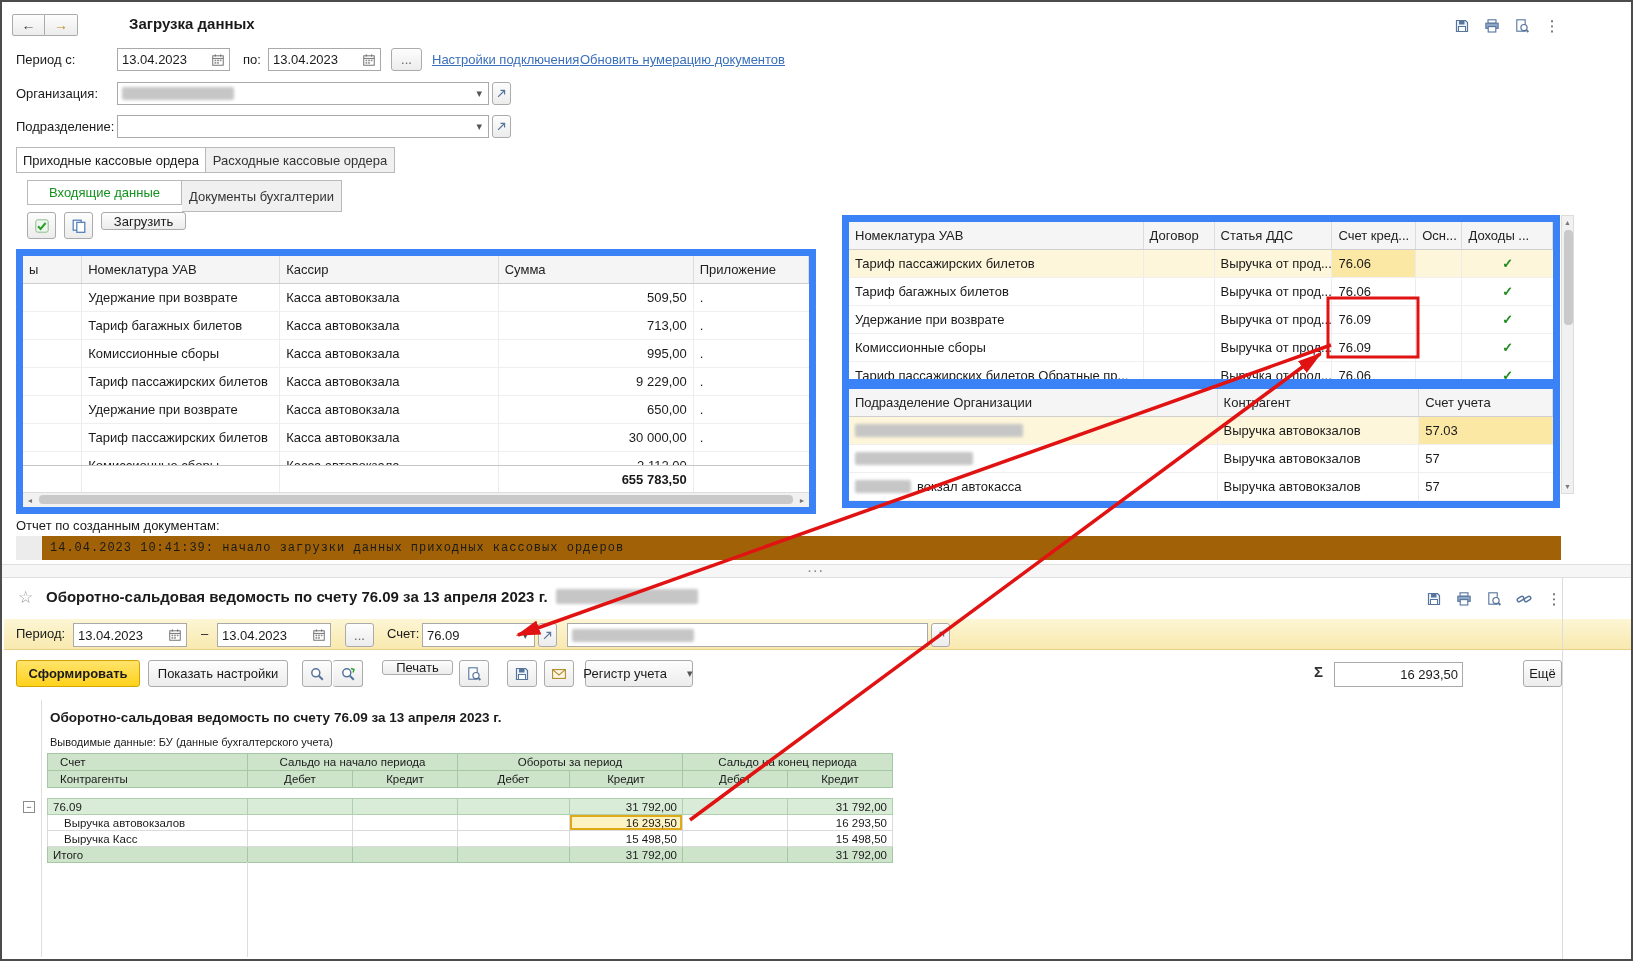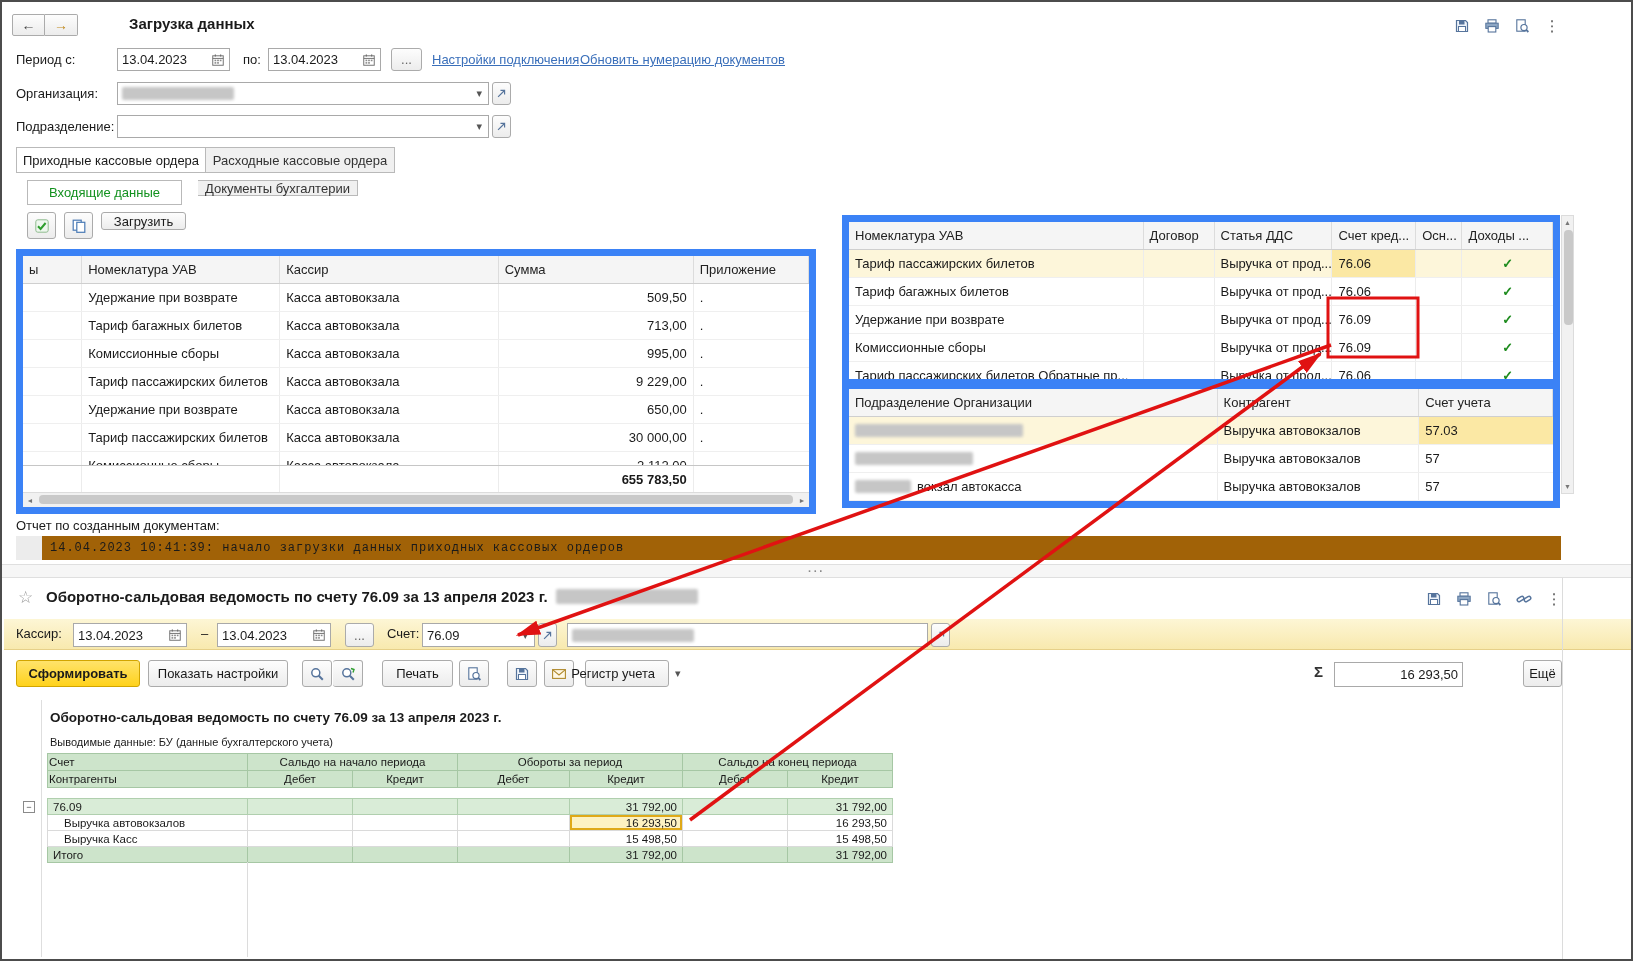--- a/index.html
+++ b/index.html
@@ -45,21 +45,21 @@
   .vthumb{position:absolute;left:2px;width:9px;background:#c9c9c9;border-radius:4px;cursor:grab}
   .blur{display:inline-block;height:13px;background:#c6c6c6;border-radius:2px;filter:blur(1.6px)}
   .log{background:#a16207;display:flex;align-items:center}
   .loggut{width:26px;height:100%;background:#ececec}
   .logtxt{font-family:"Liberation Mono",monospace;font-size:12px;letter-spacing:1px;padding-left:8px;white-space:nowrap}
   .split{background:#f6f6f6;border-top:1px solid #dfdfdf;border-bottom:1px solid #dfdfdf;display:flex;align-items:center;justify-content:center;color:#8a8a8a;font-weight:bold;letter-spacing:2px;font-size:11px;cursor:row-resize}
   .ybar{background:linear-gradient(#fdf6d5,#f8e9ae);border-bottom:1px solid #e6d089}
   .genbtn{background:linear-gradient(#ffe36b,#ffd21c);border:1px solid #d2a500;font-weight:bold}
   
   .gh{background:#cde4cb;border-right:1px solid #a6c7a4;border-bottom:1px solid #a6c7a4;display:flex;align-items:center;justify-content:center;font-size:11.5px;box-sizing:border-box;height:17px;overflow:hidden;white-space:nowrap}
-  .gh.lft{justify-content:flex-start;padding-left:1px}
+  .gh.lft{justify-content:flex-start;padding-left:12px}
   .rrow{display:flex;border-left:1px solid #dadada}
   .rrow.green{border-left:1px solid #b0cfae}
   .rrow.total{border-left:1px solid #a6c7a4}
   .rc{font-size:11.5px;height:16px;display:flex;align-items:center;border-right:1px solid #dadada;border-bottom:1px solid #dadada;box-sizing:border-box;padding:0 5px;overflow:hidden;white-space:nowrap;background:#fff}
   .green .rc{background:#d9ecd7;border-color:#b0cfae}
   .total .rc{background:#cde4cb;border-color:#a6c7a4;font-weight:normal}
   .rc.ind{padding-left:16px}
   .sel{background:#fdf2c2 !important;box-shadow:inset 0 0 0 2px #dfa918}
   .rp0{width:200px}.rp1{width:105px}.rp2{width:105px}.rp3{width:112px}.rp4{width:113px}.rp5{width:105px}.rp6{width:105px}
   .rpm1{width:210px}.rpm2{width:225px}.rpm3{width:210px}
@@ -177,21 +177,21 @@
   <div class="abs tab on" style="left:14px;top:145px;width:190px;height:26px">
       <span>Приходные кассовые ордера</span>
     </div>
   <div class="abs tab off" style="left:204px;top:145px;width:189px;height:26px;border-left:none">
       <span>Расходные кассовые ордера</span>
     </div>
 
   <div class="abs tab on subgreen" style="left:25px;top:178px;width:155px;height:25px">
       <span>Входящие данные</span>
     </div>
-  <div class="abs tab off" style="left:196px;top:178px;width:160px;height:16px;border-left:none">
+  <div class="abs tab off" style="left:180px;top:178px;width:160px;height:32px;border-left:none">
       <span>Документы бухгалтерии</span>
     </div>
 
   <div class="abs btn" style="left:25px;top:210px;width:29px;height:27px">
     <svg width="16" height="16" viewBox="0 0 16 16">
         <rect x="1.8" y="1.8" width="12.4" height="12.4" rx="2" fill="#eef7ee" stroke="#8fbb8f"></rect>
         <path d="M4 8.2l2.6 2.8 5-6" fill="none" stroke="#2e9e2e" stroke-width="2"></path>
       </svg>
   </div>
   <div class="abs btn" style="left:62px;top:210px;width:29px;height:27px">
@@ -416,21 +416,21 @@
           <rect x="1" y="6.2" width="7" height="3.6" rx="1.8" transform="rotate(-32 4.5 8)"></rect>
           <rect x="8" y="6.2" width="7" height="3.6" rx="1.8" transform="rotate(-32 11.5 8)"></rect>
         </g>
       </svg>
   </div>
   <div class="abs hicon" style="left:1539px;top:586px;font-size:15px;color:#555">
       <span>⋮</span>
     </div>
 
   <div class="abs ybar" style="left:2px;top:617px;width:1627px;height:31px"></div>
-  <div class="abs lbl" style="left:14px;top:624px">Кассир:</div>
+  <div class="abs lbl" style="left:14px;top:624px">Период:</div>
   <div class="abs input" style="left:71px;top:621px;width:114px;height:24px">
     <span class="grow">13.04.2023</span>
     <span style="display:flex">
         <svg width="14" height="14" viewBox="0 0 16 16">
           <rect x="2" y="3.2" width="12" height="10.8" fill="#fff" stroke="#707070" stroke-width="1.1"></rect>
           <line x1="2" y1="6.2" x2="14" y2="6.2" stroke="#707070" stroke-width="1.1"></line>
           <line x1="5" y1="1.6" x2="5" y2="4" stroke="#707070" stroke-width="1.4"></line>
           <line x1="11" y1="1.6" x2="11" y2="4" stroke="#707070" stroke-width="1.4"></line>
           <g fill="#8a8a8a">
             <rect x="4" y="7.6" width="2" height="1.8"></rect>
@@ -490,42 +490,42 @@
         <line x1="9.8" y1="9.8" x2="13.8" y2="13.8" stroke="#56749c" stroke-width="2"></line>
       </svg>
   </div>
   <div class="abs btn" style="left:331px;top:658px;width:30px;height:27px;border-left:none">
     <svg width="16" height="16" viewBox="0 0 16 16">
         <circle cx="6.8" cy="6.8" r="4" fill="#fff" stroke="#56749c" stroke-width="1.5"></circle>
         <line x1="9.8" y1="9.8" x2="13.8" y2="13.8" stroke="#56749c" stroke-width="2"></line>
         <path d="M11 2.5l3 1-1 3" fill="none" stroke="#2e9e2e" stroke-width="1.4"></path>
       </svg>
   </div>
-  <div class="abs btn" style="left:380px;top:658px;width:71px;height:27px">Печать</div>
+  <div class="abs btn" style="left:380px;top:658px;width:71px;height:15px">Печать</div>
   <div class="abs btn" style="left:457px;top:658px;width:30px;height:27px">
     <svg width="16" height="16" viewBox="0 0 16 16">
         <rect x="2.8" y="1.8" width="8.4" height="11.4" fill="#fff" stroke="#56749c" stroke-width="1.1"></rect>
         <circle cx="10" cy="9.6" r="3.1" fill="#fff" stroke="#56749c" stroke-width="1.2"></circle>
         <line x1="12.2" y1="11.8" x2="14.4" y2="14" stroke="#56749c" stroke-width="1.8"></line>
       </svg>
   </div>
   <div class="abs btn" style="left:505px;top:658px;width:30px;height:27px">
     <svg width="16" height="16" viewBox="0 0 16 16">
         <path d="M2.5 2.5h9l2 2v9h-11z" fill="#eef3fa" stroke="#56749c" stroke-width="1.2"></path>
         <rect x="5" y="2.5" width="5.5" height="4" fill="#56749c"></rect>
         <rect x="4.5" y="8.5" width="7" height="5" fill="#fff" stroke="#56749c"></rect>
       </svg>
   </div>
   <div class="abs btn" style="left:542px;top:658px;width:30px;height:27px">
     <svg width="16" height="16" viewBox="0 0 16 16">
         <rect x="1.6" y="3.6" width="12.8" height="8.8" fill="#fff8e6" stroke="#b08a2e" stroke-width="1.1"></rect>
         <path d="M1.6 3.6L8 9l6.4-5.4" fill="none" stroke="#b08a2e" stroke-width="1.1"></path>
       </svg>
   </div>
-  <div class="abs btn" style="left:583px;top:658px;width:84px;height:27px;gap:18px">
+  <div class="abs btn" style="left:583px;top:658px;width:108px;height:27px;gap:18px">
     <span>Регистр учета</span>
     <span class="dd">▾</span>
   </div>
   <div class="abs sigma" style="left:1312px;top:661px">Σ</div>
   <div class="abs input num" style="left:1332px;top:660px;width:129px;height:25px;justify-content:flex-end">16 293,50</div>
   <div class="abs btn" style="left:1521px;top:658px;width:39px;height:27px">Ещё</div>
   <div class="abs vline" style="left:1560px;top:576px;width:1px;height:383px"></div>
 
   <div class="abs" style="left:14px;top:698px;width:26px;height:257px;border-right:1px solid #dedede"></div>
   <div class="abs" style="left:21px;top:799px;width:12px;height:12px;border:1px solid #8a8a8a;font-size:9px;line-height:10px;text-align:center;color:#444;background:#fff;cursor:pointer">−</div>

